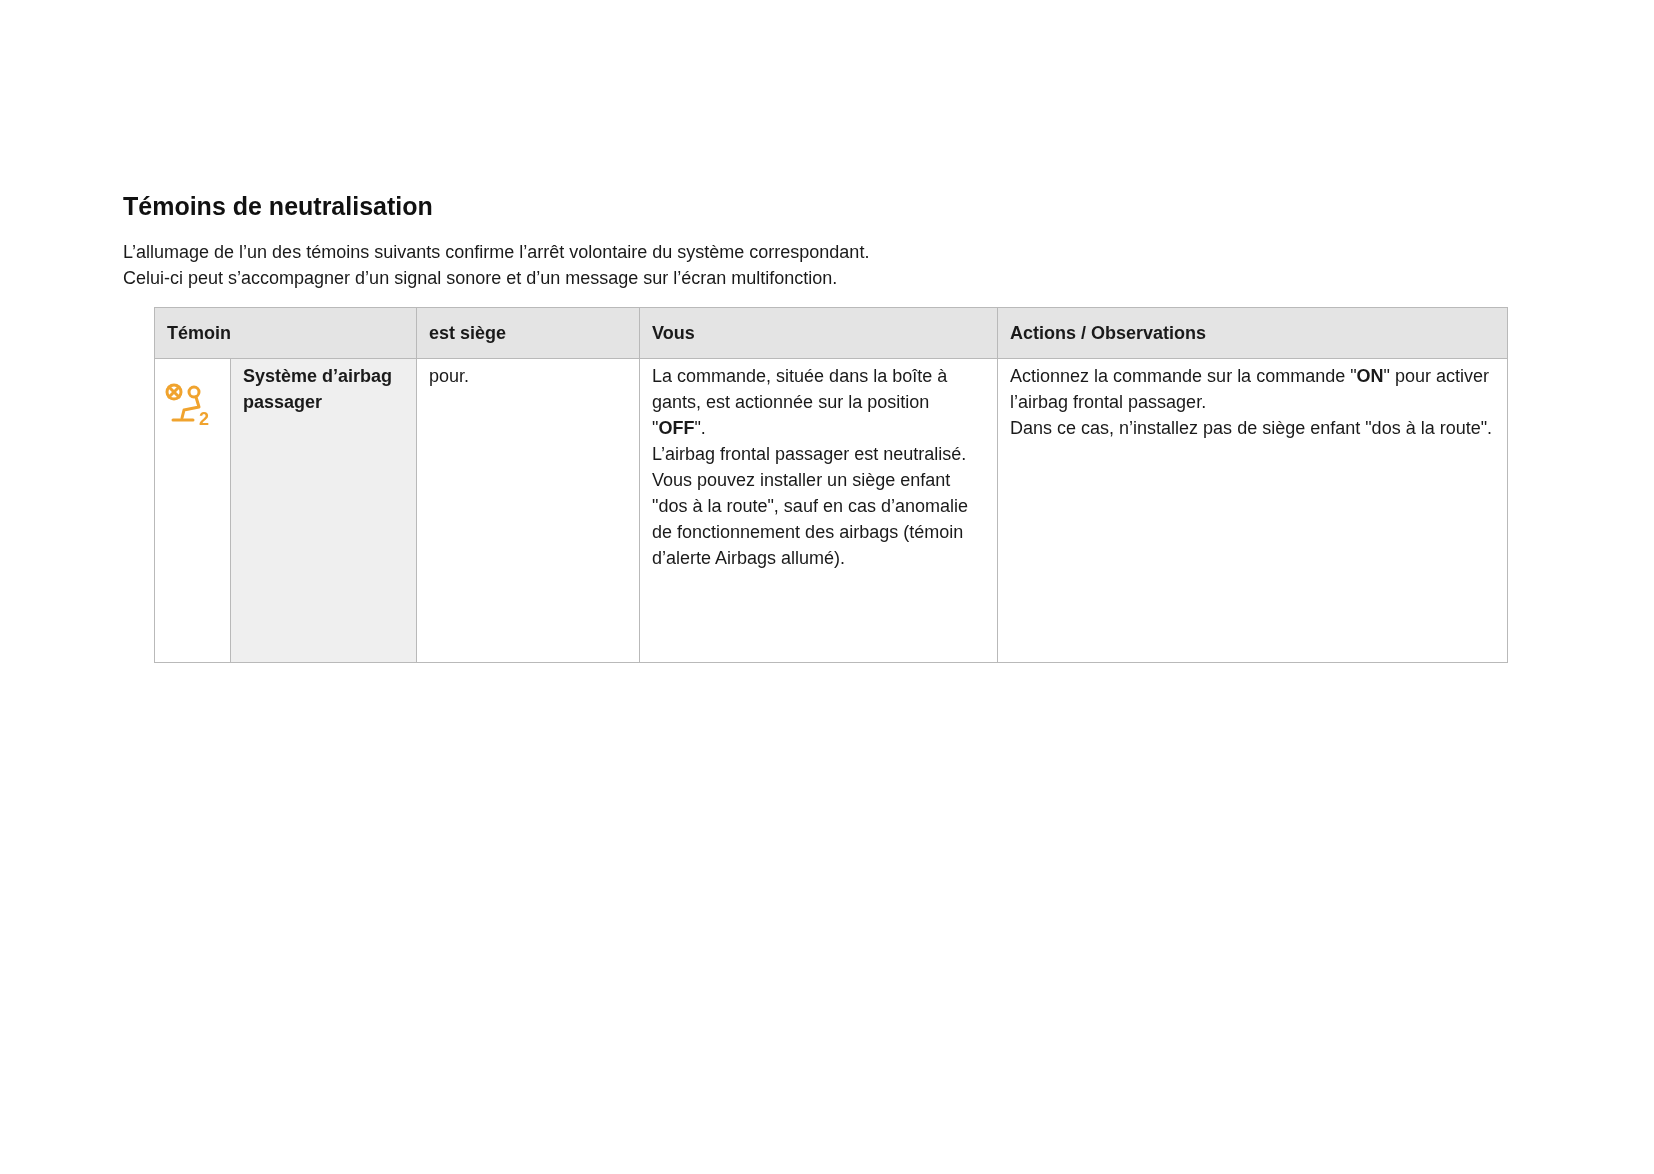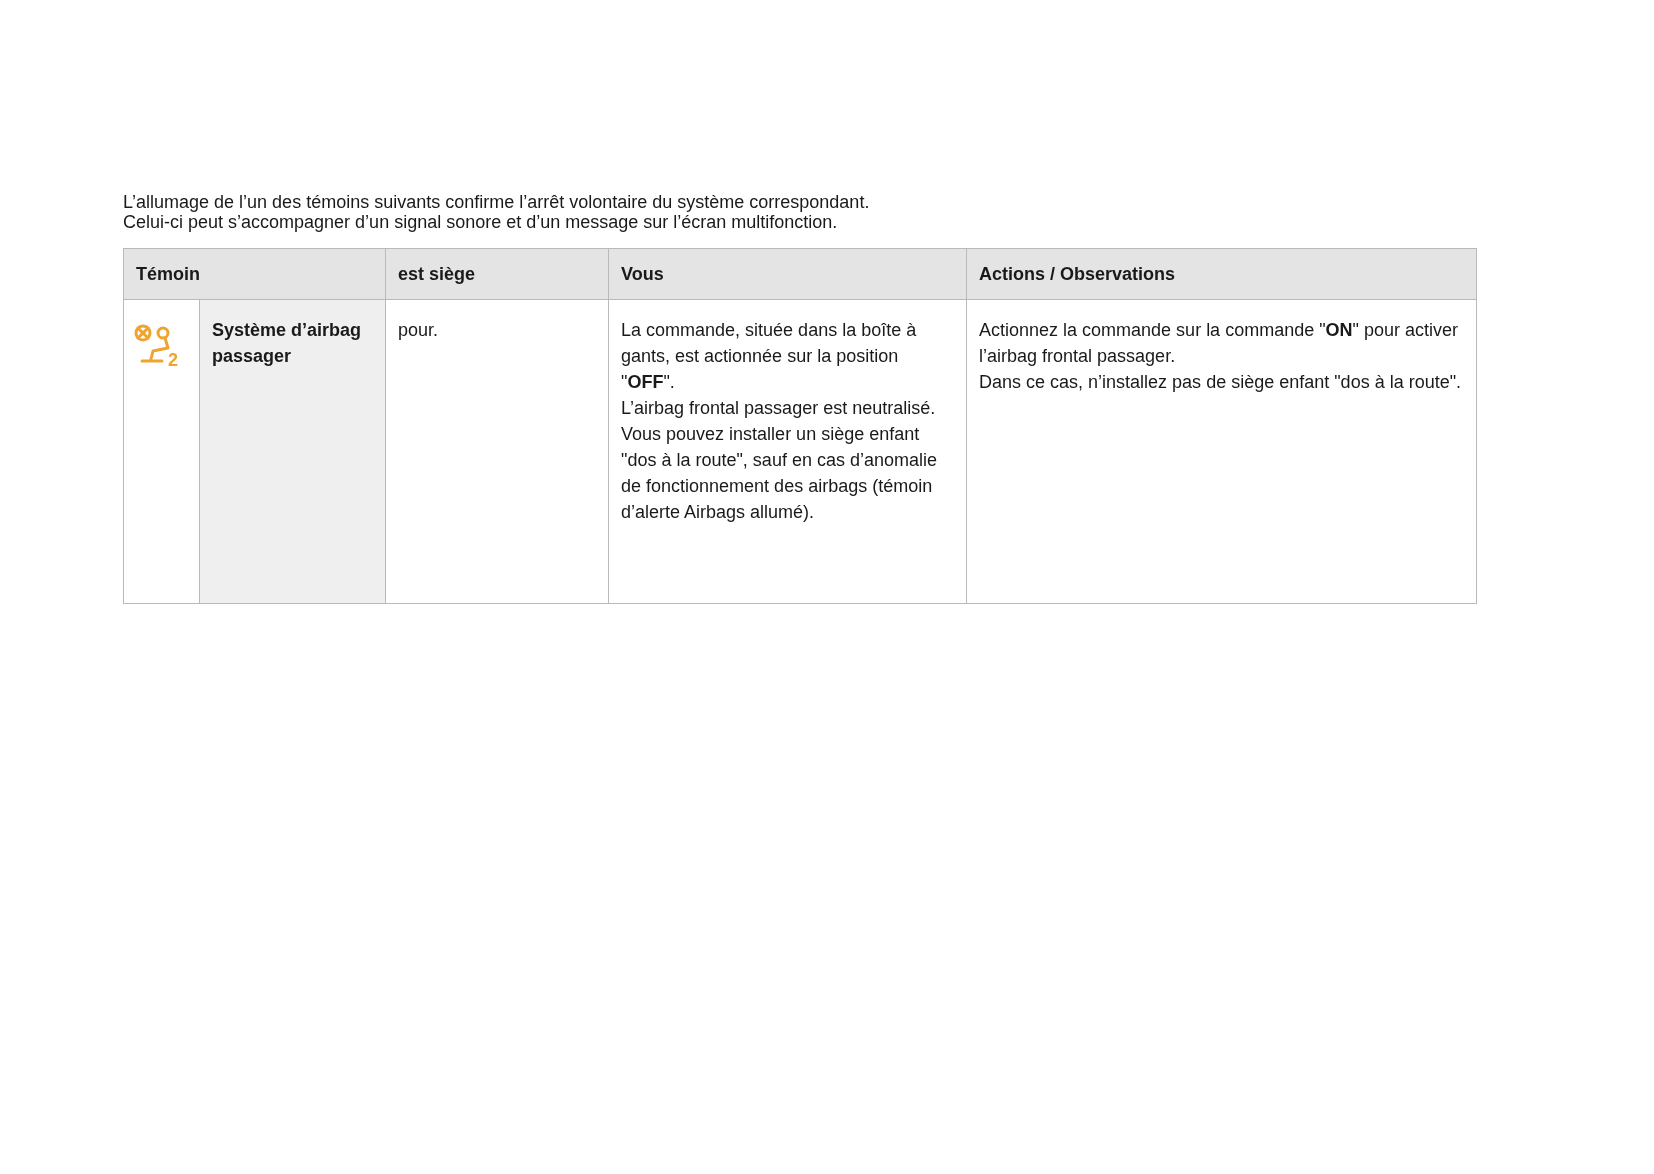--- a/index.html
+++ b/index.html
@@ -21,46 +21,47 @@
     width: 1353px;
   }
   .page-title {
     font-size: 25px;
     font-weight: bold;
     color: #111111;
     margin: 0 0 18px 0;
   }
   .intro-text {
     font-size: 18px;
-    line-height: 20px;
+    line-height: 26px;
     margin: 0 0 16px 0;
     white-space: pre-wrap;
   }
   table.signal-table {
     border-collapse: collapse;
     table-layout: fixed;
     width: 1353px;
     font-size: 18px;
+    margin-left: 31px;
   }
   table.signal-table th,
   table.signal-table td {
     border: 1px solid #b9b9b9;
     vertical-align: top;
     text-align: left;
     line-height: 26px;
   }
   table.signal-table th {
     background: #e4e4e4;
     font-weight: bold;
     padding: 12px 12px;
     height: 26px;
     vertical-align: middle;
   }
   td.cell {
-    padding: 17px 12px;
+    padding: 4px 12px;
     height: 269px;
   }
   td.icon-cell {
     background: #ffffff;
     text-align: center;
     padding: 22px 6px 12px 6px;
   }
   td.name-cell {
     background: #efefef;
     font-weight: bold;
@@ -70,20 +71,21 @@
   }
   .witness-icon {
     display: inline-block;
   }
 </style>
 </head>
 <body>
 
 <div class="content">
 
+  <h1 class="page-title">Témoins de neutralisation</h1>
 
   <p class="intro-text">L’allumage de l’un des témoins suivants confirme l’arrêt volontaire du système correspondant.
 Celui-ci peut s’accompagner d’un signal sonore et d’un message sur l’écran multifonction.</p>
 
   <table class="signal-table">
     <colgroup>
       <col style="width:76px">
       <col style="width:186px">
       <col style="width:223px">
       <col style="width:358px">

